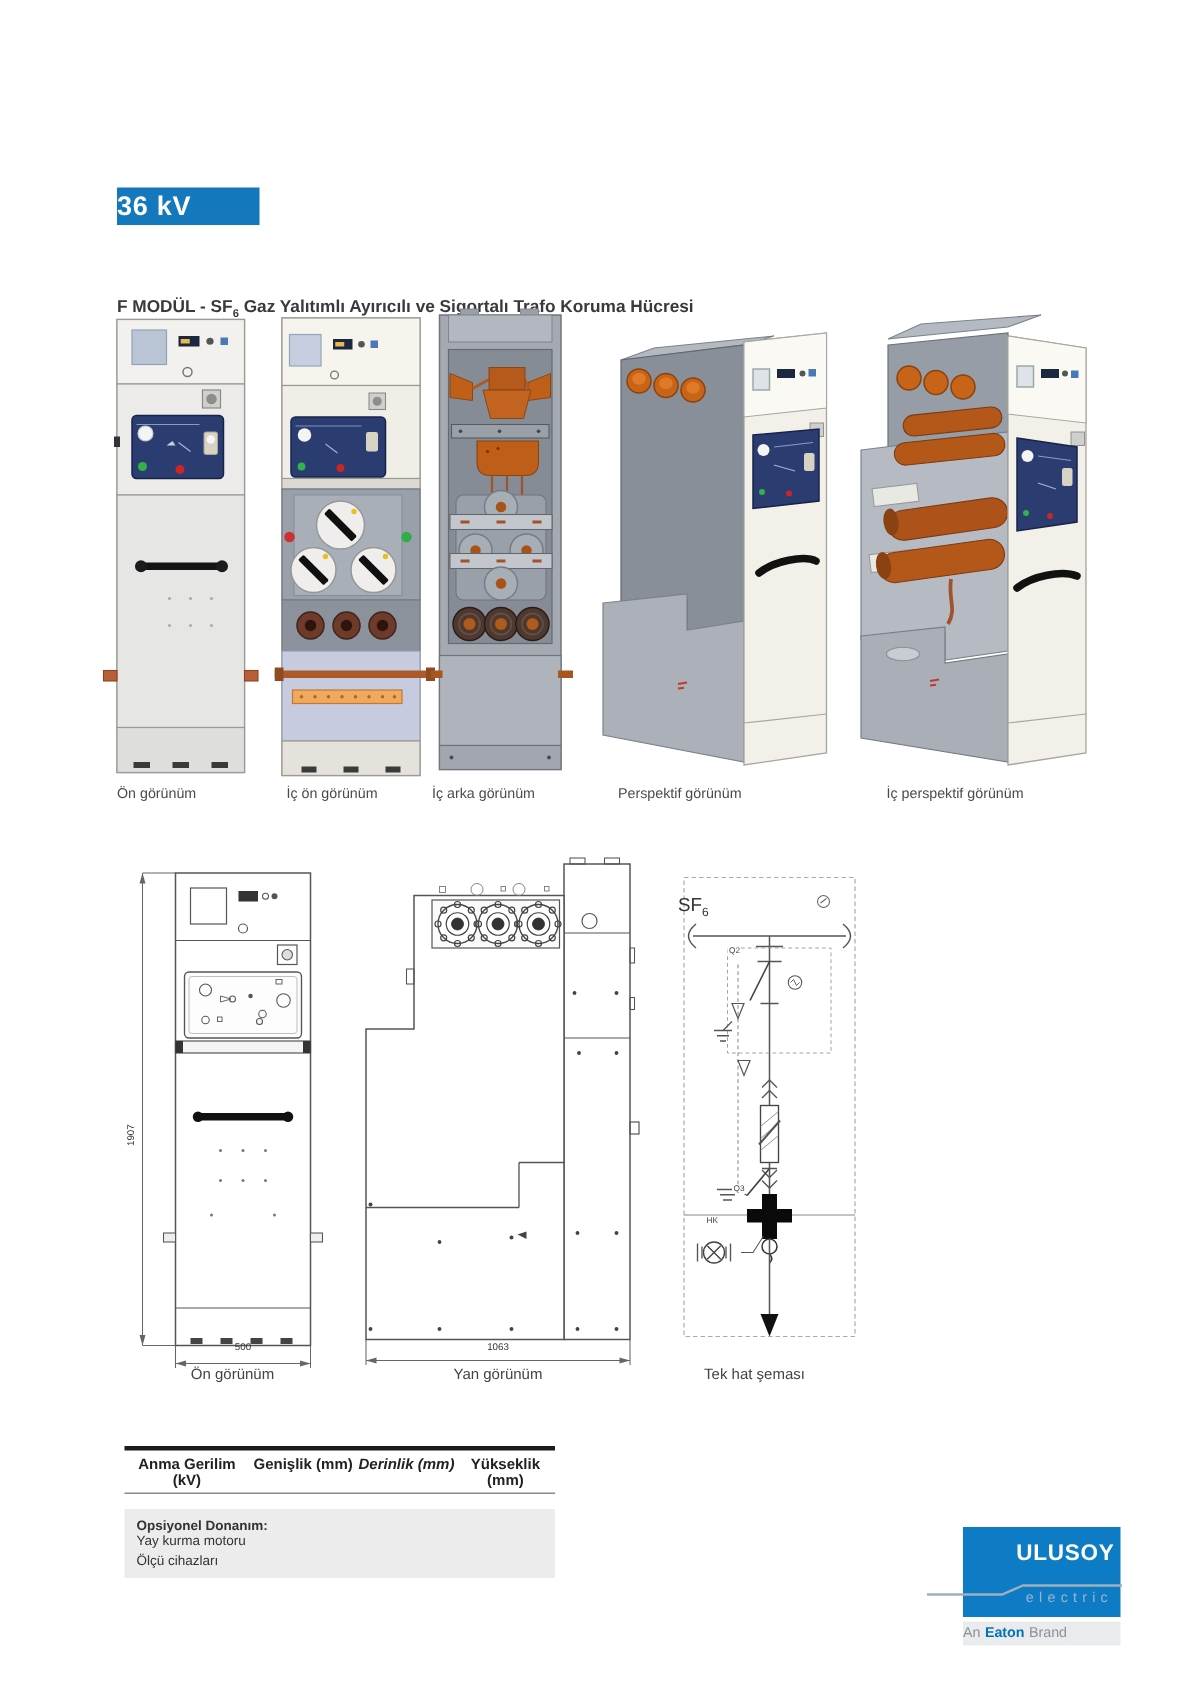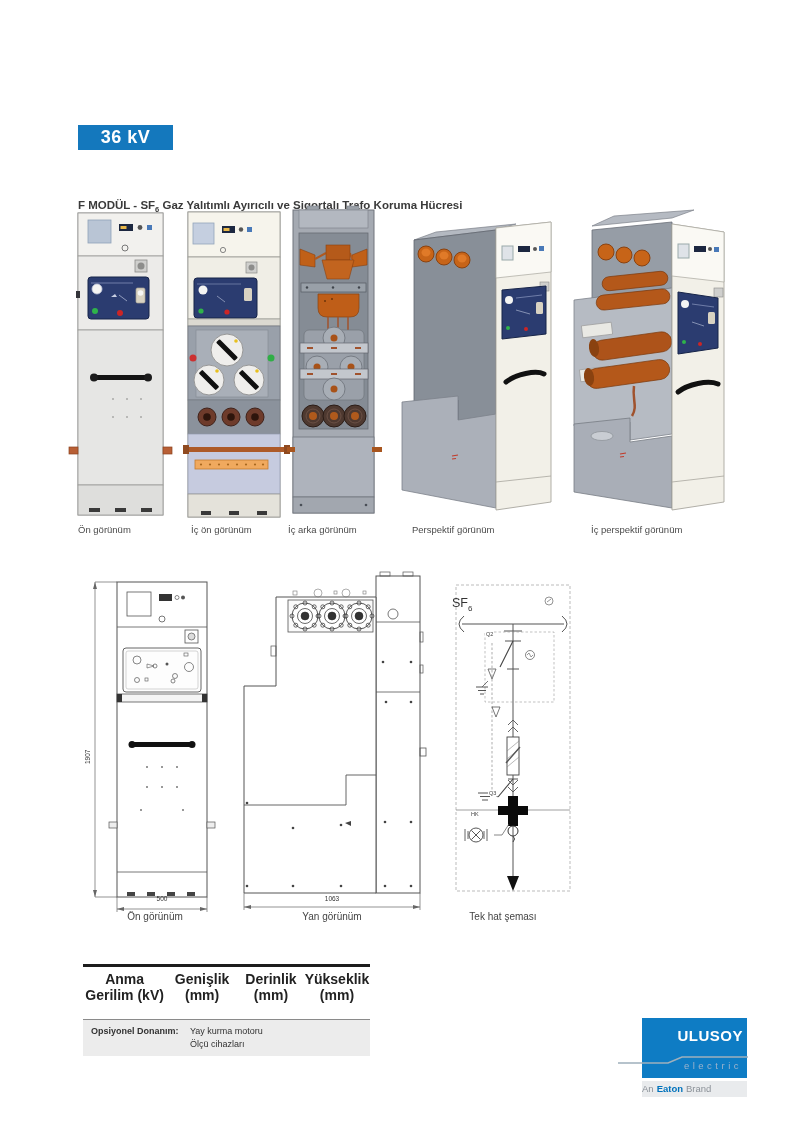--- a/index.html
+++ b/index.html
@@ -1,41 +1,41 @@
 <!DOCTYPE html>
 <html><head>
 <meta charset="utf-8">
 <style>
   html,body{margin:0;padding:0;background:#ffffff;}
   .page{position:relative;width:800px;height:1130px;background:#fff;overflow:hidden;
         font-family:"Liberation Sans", sans-serif;}
   
   .badge{position:absolute;left:78px;top:125px;width:95px;height:25px;background:#1478bd;
-         color:#fff;font-weight:bold;font-size:18px;text-align:center;line-height:25px;letter-spacing:.5px;}
+         color:#fff;font-weight:bold;font-size:18px;text-align:left;line-height:25px;letter-spacing:.5px;}
   .title{position:absolute;left:78px;top:167px;width:560px;font-size:11.5px;font-weight:bold;color:#3a3a3a;margin-top:32px;}
   .title sub{font-size:7.5px;}
   
   .fig{position:absolute;}
   
   .cap{position:absolute;font-size:9.5px;color:#4b4b4b;white-space:nowrap;}
   .dcap{position:absolute;font-size:10px;color:#444;text-align:center;white-space:nowrap;}
   .dim{position:absolute;font-size:6.5px;color:#333;text-align:center;}
   .dim-rot{position:absolute;font-size:6.5px;color:#333;transform:rotate(-90deg);transform-origin:0 0;}
   .sld-label{position:absolute;font-size:5.5px;color:#444;background:#fff;padding:0 1px;}
   .sld-gas{position:absolute;left:452px;top:596px;width:118px;text-align:left;
            font-size:12.5px;color:#333;font-weight:500;}
   .sld-gas sub{font-size:8px;}
   
   .spec-table{position:absolute;left:83px;top:964px;width:287px;border-top:3px solid #1c1c1c;color:#222;}
   .tr{display:flex;}
   .tr span{text-align:center;}
-  .c0{width:29%;} .c1{width:25%;} .c2{width:23%;} .c3{width:23%;}
-  .th{font-weight:bold;font-size:14px;padding:4px 0 16px;border-bottom:1px solid #8a8a8a;}
+  .c0{width:29%;} .c1{width:25%;} .c2{width:23%;font-style:italic;} .c3{width:23%;}
+  .th{font-weight:bold;font-size:10px;padding:4px 0 2px;border-bottom:1px solid #8a8a8a;}
   .td{font-size:8.5px;padding:4px 0 5px;border-bottom:1px solid #c6c6c6;}
-  .opt{background:#ececec;margin-top:0;padding:6px 8px 7px;display:flex;font-size:9px;color:#333;}
+  .opt{background:#ececec;margin-top:10px;padding:6px 8px 7px;display:flex;font-size:9px;color:#333;flex-direction:column;}
   .opt-label{font-weight:bold;width:99px;flex:none;}
   .opt-items{display:flex;flex-direction:column;gap:3px;}
   
   .logo{position:absolute;left:618px;top:1018px;width:130px;height:80px;}
   .logo-blue{position:absolute;left:24px;top:0;width:105px;height:60px;background:#0e7cc4;}
   .logo-brand{position:absolute;right:5px;top:9px;font-size:15px;font-weight:bold;color:#fff;letter-spacing:.5px;}
   .logo-sub{position:absolute;right:6px;top:42px;font-size:9.5px;color:#9db3cc;letter-spacing:3.5px;}
   .logo-line{position:absolute;left:0;top:36px;width:130px;height:12px;}
   .logo-eaton{position:absolute;left:24px;top:63px;width:105px;height:16px;background:#e9ebed;
               font-size:9.5px;line-height:16px;text-align:left;color:#8b9198;}

